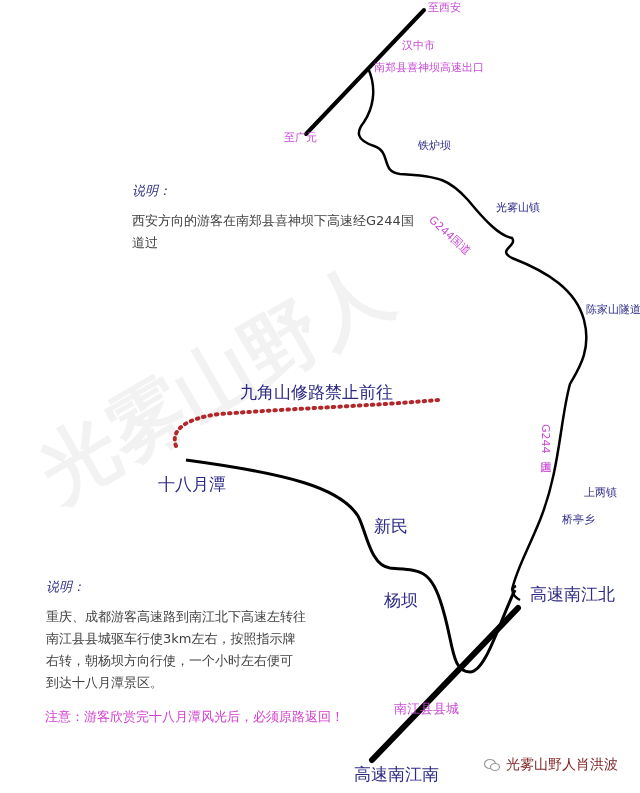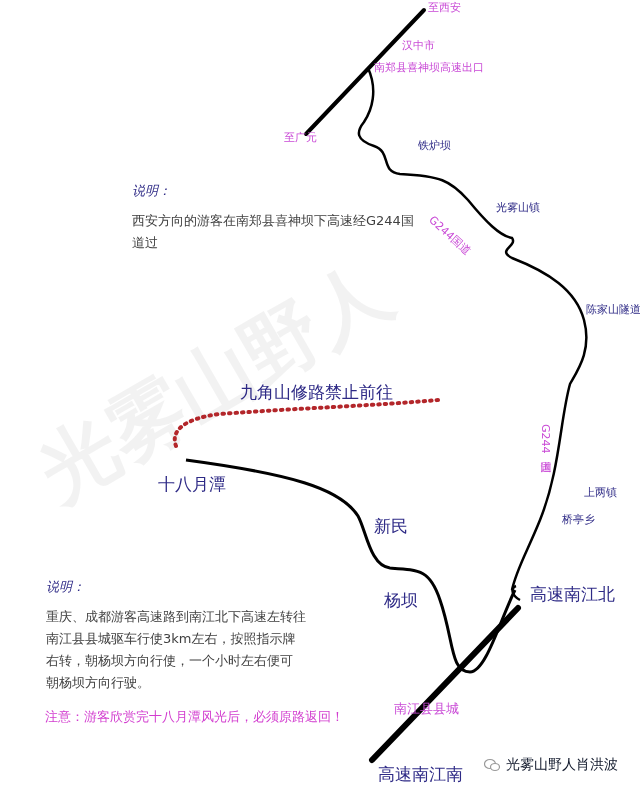--- a/index.html
+++ b/index.html
@@ -14,21 +14,21 @@
   .small { font-size: 11px; }
   .med { font-size: 13px; }
   .big { font-size: 17px; }
   .note { position: absolute; color: #404040; font-size: 13px; line-height: 22px; }
   .note-title { font-size: 13px; color: #2e2a86; position: absolute; font-style: italic; }
   .warn { position: absolute; color: #d23ccf; font-size: 13px; white-space: nowrap; }
   .watermark-bg {
     position: absolute; color: rgba(0,0,0,0.05); font-size: 78px; font-weight: bold;
     transform: rotate(-30deg); white-space: nowrap;
   }
-  .brand { position: absolute; color: #0f172a; font-size: 14px; white-space: nowrap; display:flex; align-items:center; gap:6px; }
+  .brand { position: absolute; color: #7f1d1d; font-size: 14px; white-space: nowrap; display:flex; align-items:center; gap:6px; }
   .vert { writing-mode: vertical-rl; }
 </style>
 </head>
 <body>
 
 <div id="stage">
 
   <div class="watermark-bg" style="left:20px; top:330px;">光雾山野人</div>
 
   <svg class="routes" width="640" height="793" viewBox="0 0 640 793">
@@ -56,33 +56,33 @@
   <span class="lbl navy small" style="left:586px; top:304px;">陈家山隧道</span>
   <span class="lbl pink small vert" style="left:540px; top:424px;">G244国道</span>
   <span class="lbl navy small" style="left:584px; top:440px;margin-top:47px;">上两镇</span>
   <span class="lbl navy small" style="left:562px; top:514px;">桥亭乡</span>
   <span class="lbl navy big" style="left:240px; top:384px;">九角山修路禁止前往</span>
   <span class="lbl navy big" style="left:158px; top:476px;">十八月潭</span>
   <span class="lbl navy big" style="left:374px; top:518px;">新民</span>
   <span class="lbl navy big" style="left:384px; top:592px;">杨坝</span>
   <span class="lbl navy big" style="left:530px; top:586px;">高速南江北</span>
   <span class="lbl pink med" style="left:394px; top:702px;">南江县县城</span>
-  <span class="lbl navy big" style="left:378px; top:766px;">高速南江南</span>
+  <span class="lbl navy big" style="left:354px; top:766px;">高速南江南</span>
 
   <span class="note-title" style="left:132px; top:182px;">说明：</span>
   <div class="note" style="left:126px; top:210px; width:300px;">
     <div style="padding-left:6px;">西安方向的游客在南郑县喜神坝下高速经G244国道过</div>
   </div>
 
   <span class="note-title" style="left:46px; top:578px;">说明：</span>
   <div class="note" style="left:46px; top:606px; width:300px;">
     <div>重庆、成都游客高速路到南江北下高速左转往</div>
     <div>南江县县城驱车行使3km左右，按照指示牌</div>
     <div>右转，朝杨坝方向行使，一个小时左右便可</div>
-    <div>朝杨坝方向行驶。</div>
+    <div>到达十八月潭景区。</div>
   </div>
 
   <span class="warn" style="left:4px; top:708px;margin-left:41px;">注意：游客欣赏完十八月潭风光后，必须原路返回！</span>
 
   <div class="brand" style="left:484px; top:756px;">
     <svg width="16" height="14" viewBox="0 0 16 14">
       <ellipse cx="6" cy="6" rx="5.5" ry="4.5" fill="none" stroke="#9a9a9a" stroke-width="1.2"></ellipse>
       <ellipse cx="11" cy="9" rx="4.5" ry="3.5" fill="#fff" stroke="#9a9a9a" stroke-width="1.2"></ellipse>
     </svg>
     <span>光雾山野人肖洪波</span>

